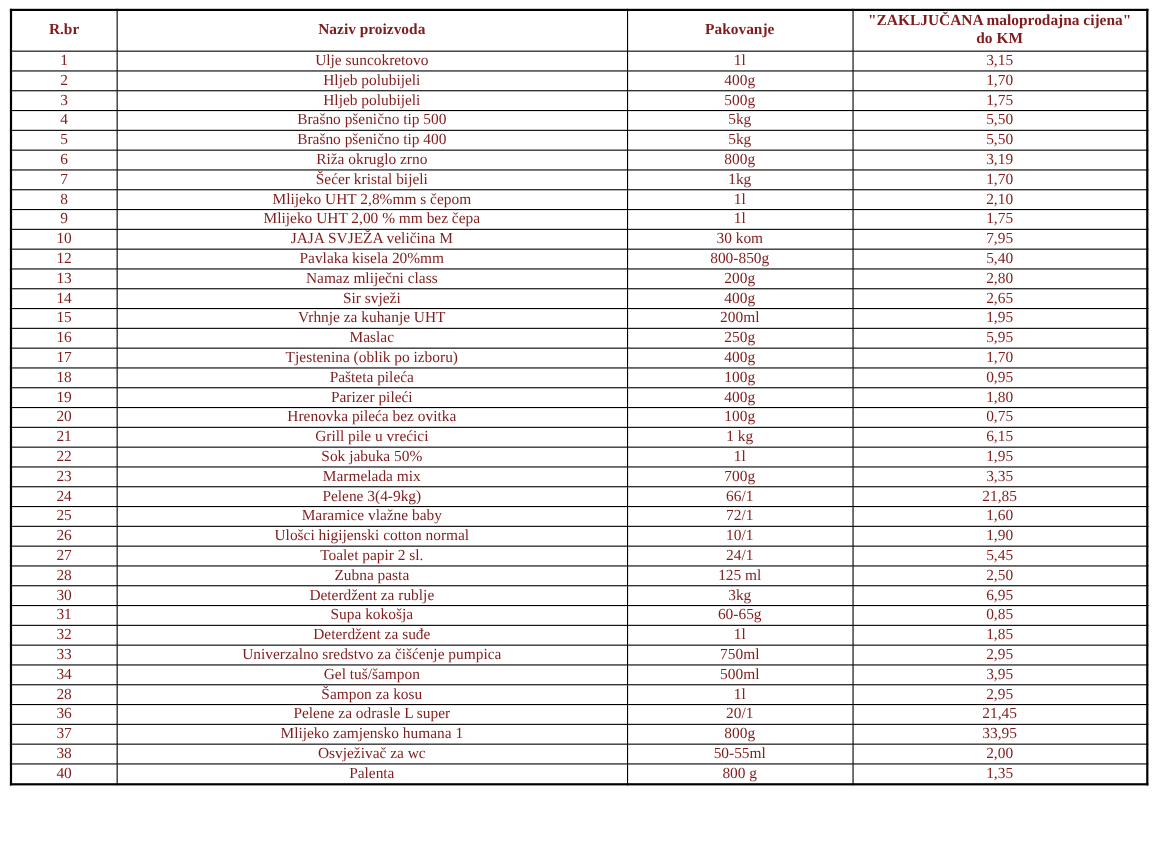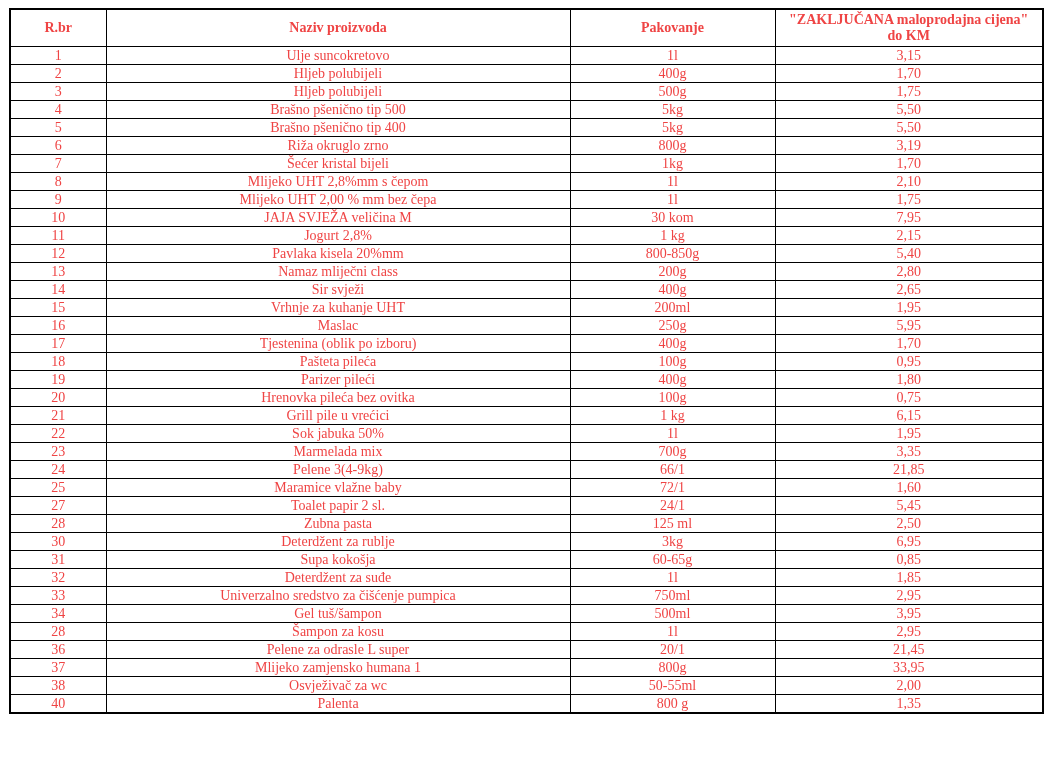--- a/index.html
+++ b/index.html
@@ -6,21 +6,21 @@
     margin: 0;
     padding: 0;
     background: #ffffff;
   }
   .canvas {
     position: relative;
     width: 1051px;
     height: 773px;
     background: #ffffff;
     font-family: "Liberation Serif", serif;
-    color: #ef4444;
+    color: #7f1d1d;
   }
   table.price-table {
     position: absolute;
     left: 9px;
     top: 8px;
     width: 1033px;
     border-collapse: collapse;
     table-layout: fixed;
   }
   table.price-table {
@@ -132,26 +132,20 @@
           <td class="c-pak">1l</td>
           <td class="c-cij">1,75</td>
         </tr>
         <tr>
           <td class="c-br">10</td>
           <td class="c-naz">JAJA SVJEŽA veličina M</td>
           <td class="c-pak">30 kom</td>
           <td class="c-cij">7,95</td>
         </tr>
         <tr>
-          <td class="c-br">11</td>
-          <td class="c-naz">Jogurt 2,8%</td>
-          <td class="c-pak">1 kg</td>
-          <td class="c-cij">2,15</td>
-        </tr>
-        <tr>
           <td class="c-br">12</td>
           <td class="c-naz">Pavlaka kisela 20%mm</td>
           <td class="c-pak">800-850g</td>
           <td class="c-cij">5,40</td>
         </tr>
         <tr>
           <td class="c-br">13</td>
           <td class="c-naz">Namaz mliječni class</td>
           <td class="c-pak">200g</td>
           <td class="c-cij">2,80</td>
@@ -220,20 +214,26 @@
           <td class="c-br">24</td>
           <td class="c-naz">Pelene 3(4-9kg)</td>
           <td class="c-pak">66/1</td>
           <td class="c-cij">21,85</td>
         </tr>
         <tr>
           <td class="c-br">25</td>
           <td class="c-naz">Maramice vlažne baby</td>
           <td class="c-pak">72/1</td>
           <td class="c-cij">1,60</td>
+        </tr>
+        <tr>
+          <td class="c-br">26</td>
+          <td class="c-naz">Ulošci higijenski cotton normal</td>
+          <td class="c-pak">10/1</td>
+          <td class="c-cij">1,90</td>
         </tr>
         <tr>
           <td class="c-br">27</td>
           <td class="c-naz">Toalet papir 2 sl.</td>
           <td class="c-pak">24/1</td>
           <td class="c-cij">5,45</td>
         </tr>
         <tr>
           <td class="c-br">28</td>
           <td class="c-naz">Zubna pasta</td>

